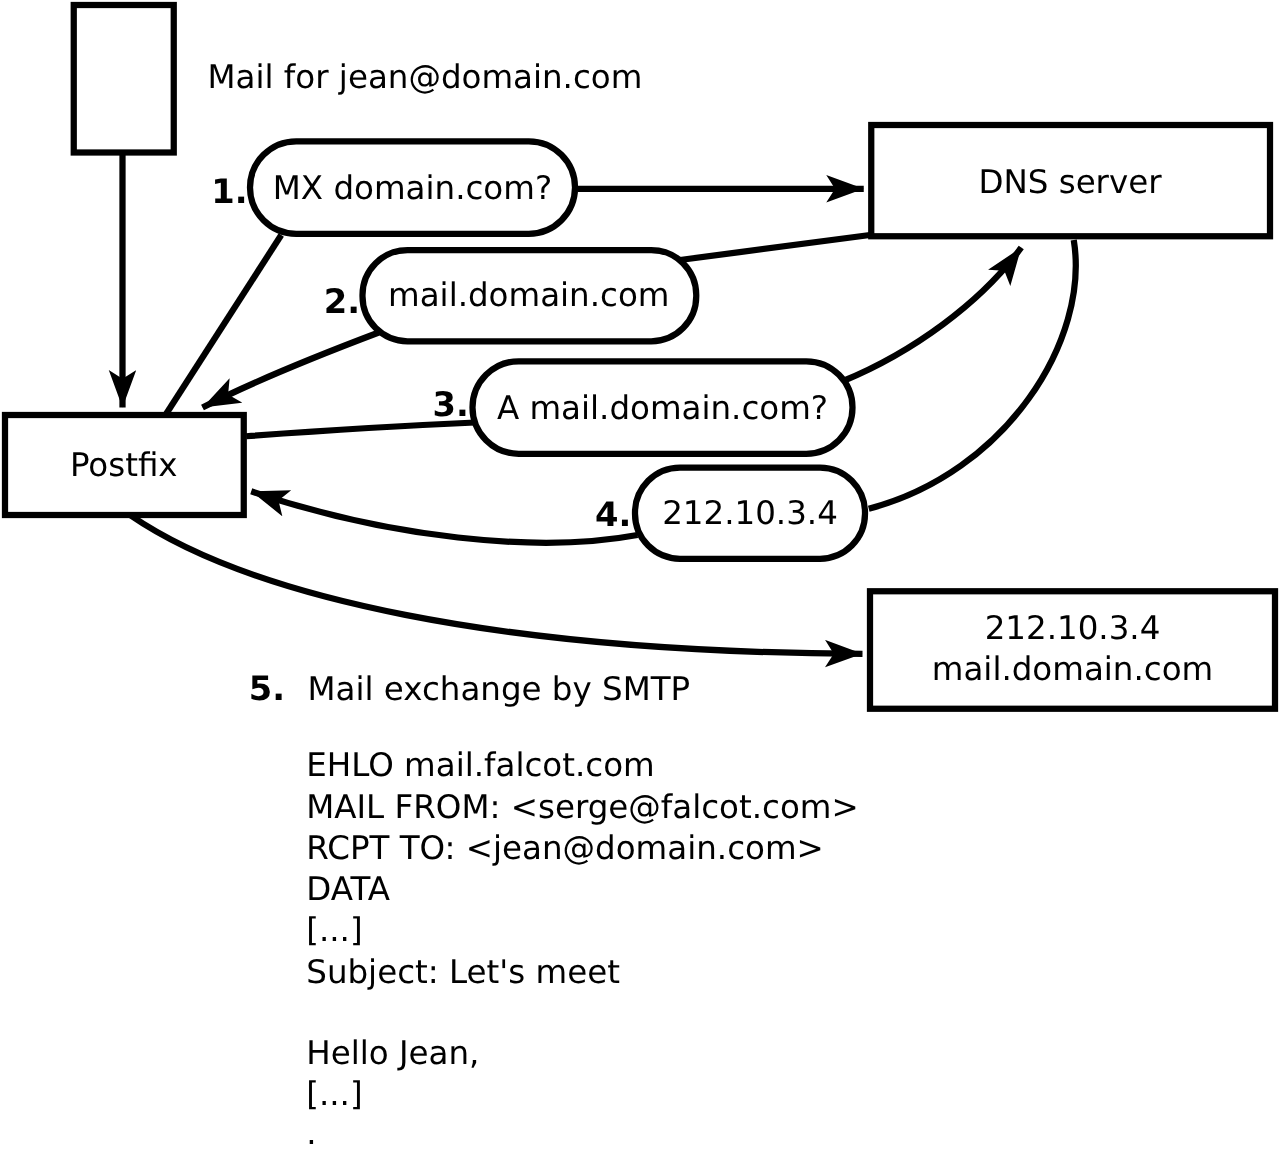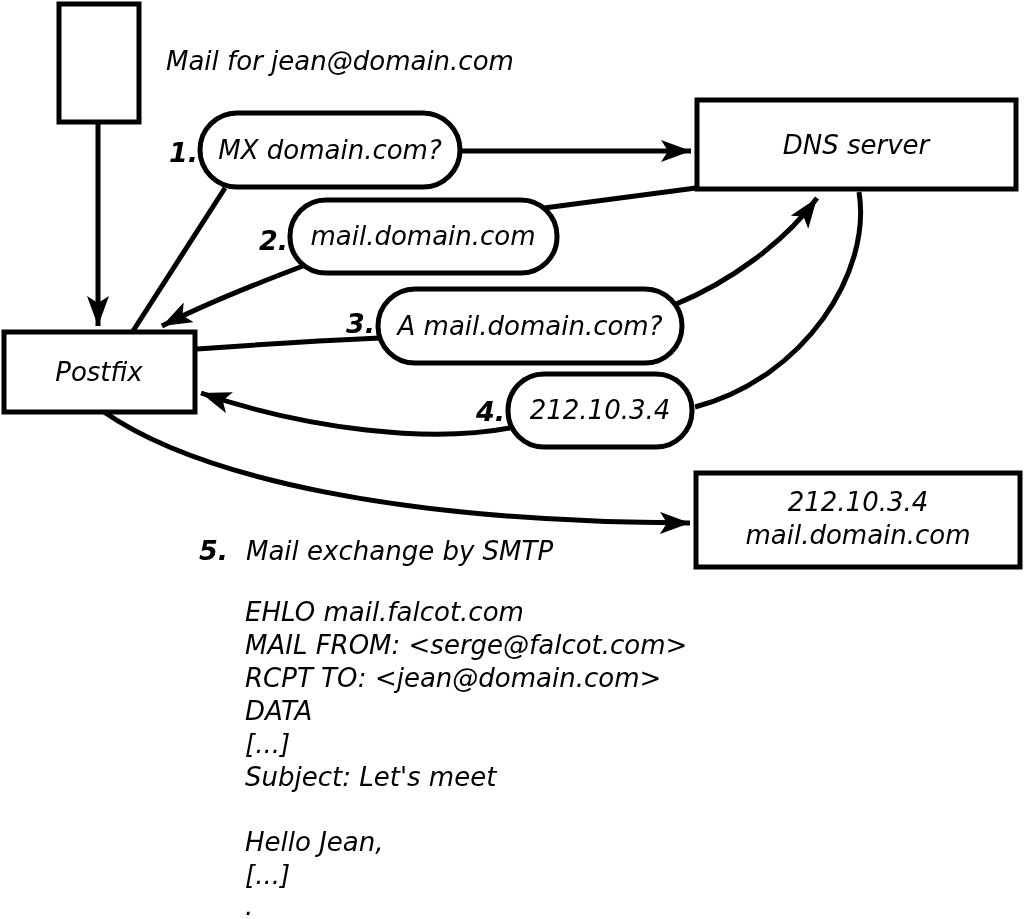--- a/index.html
+++ b/index.html
@@ -9,21 +9,20 @@
     width: 1024px;
     height: 919px;
     overflow: hidden;
     font-family: "DejaVu Sans", sans-serif;
   }
   .canvas {
     position: relative;
     width: 957px;
     height: 919px;
     background: #ffffff;
-    font-style: italic;
   }
   svg { display: block; }
   .shape {
     fill: #ffffff;
     stroke: #000000;
     stroke-width: 5;
   }
   .conn {
     fill: none;
     stroke: #000000;

